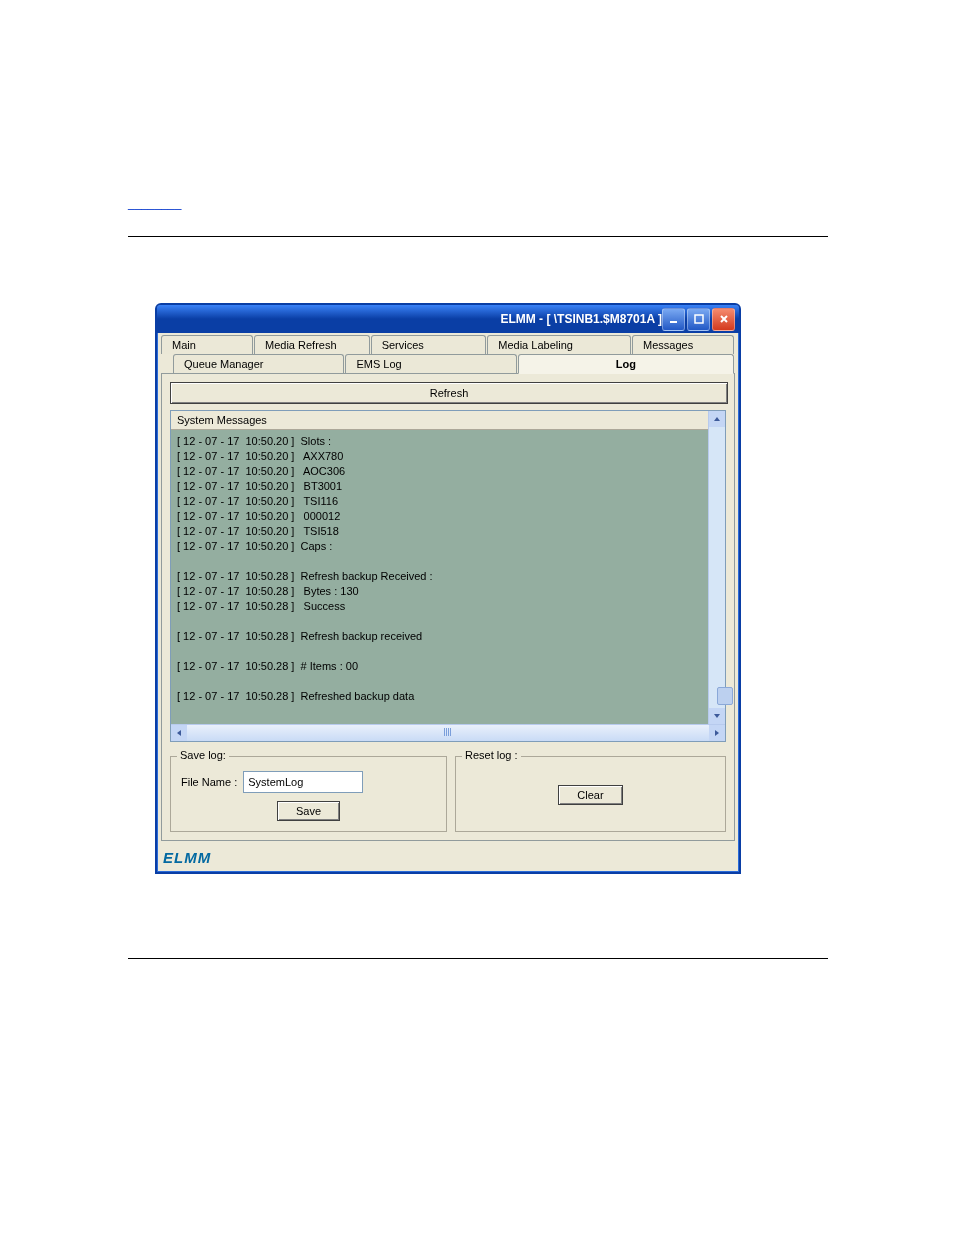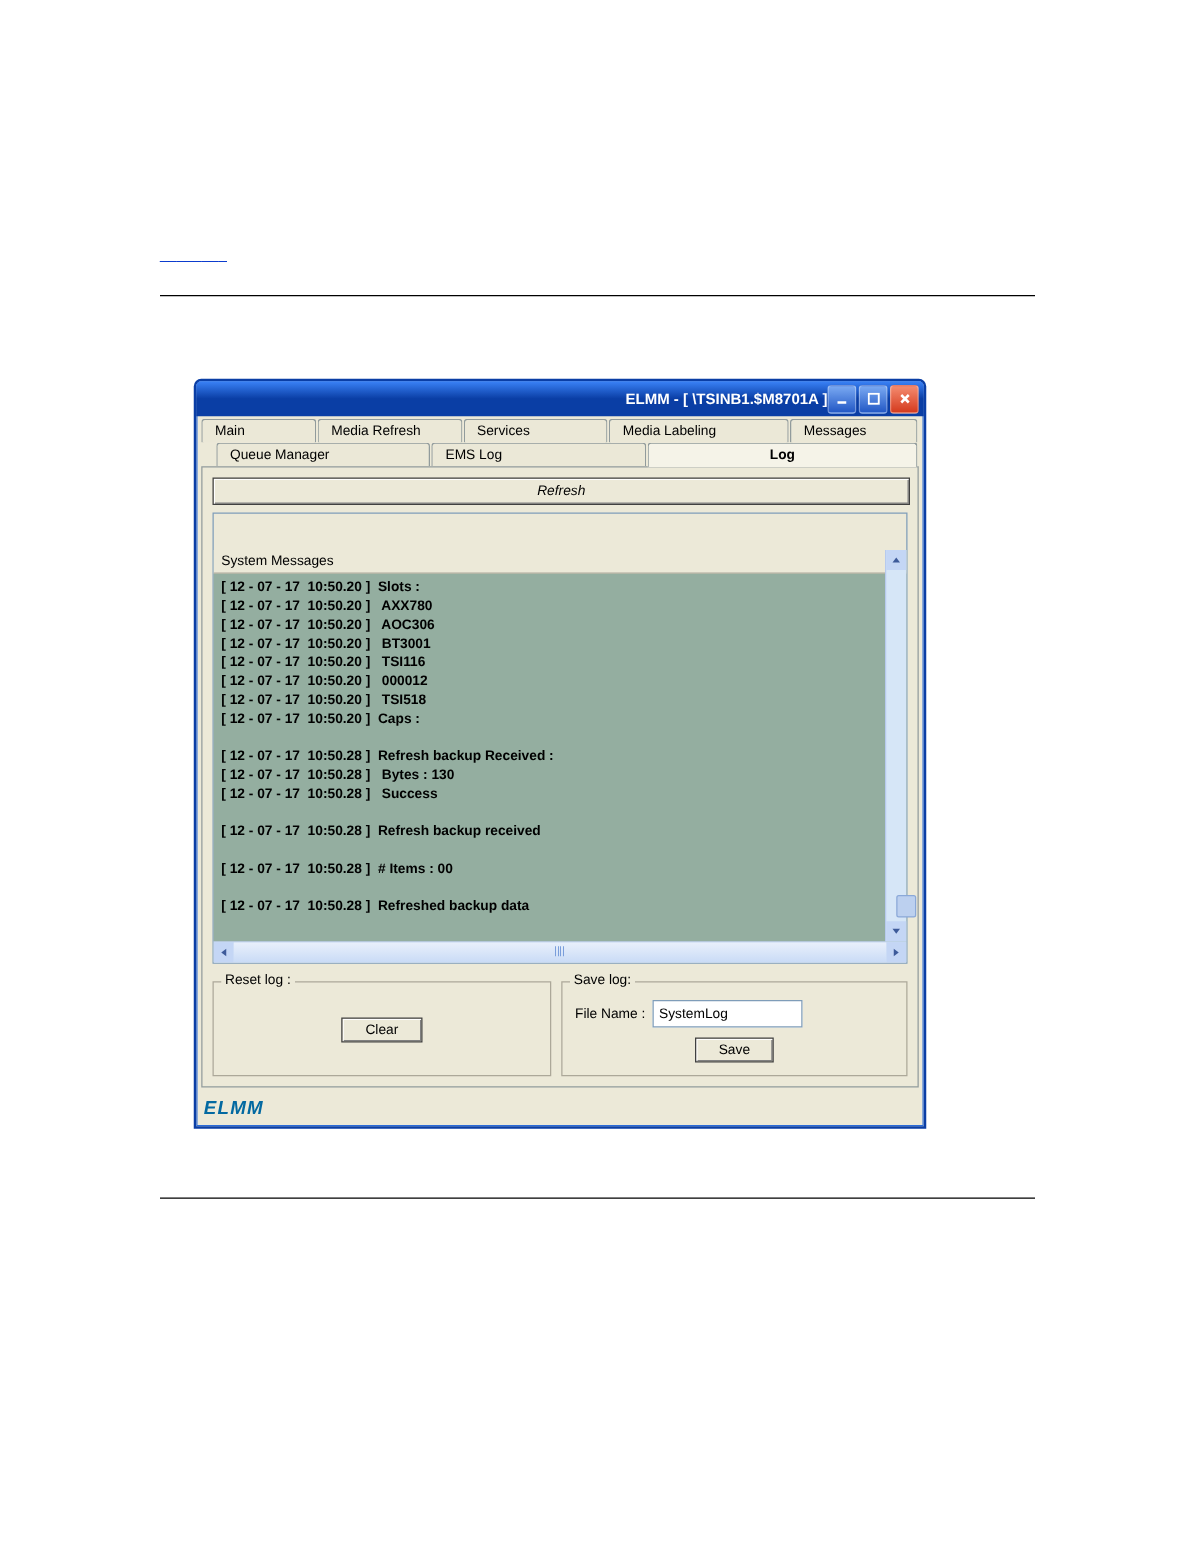--- a/index.html
+++ b/index.html
@@ -107,21 +107,20 @@
   .refresh-btn {
     width: 100%;
     text-align: center;
     padding: 4px 0;
     background: #ece9d8;
     border: 1px solid #404040;
     box-shadow: inset 1px 1px 0 #fff, inset -1px -1px 0 #808080;
     font-size: 11px;
     margin-bottom: 6px;
     cursor: pointer;
-    font-style: italic;
   }
   .log-container {
     position: relative;
     border: 1px solid #7f9db9;
   }
   .log-header {
     background: #ece9d8;
     padding: 3px 6px;
     border-bottom: 1px solid #aca899;
     font-size: 11px;
@@ -130,21 +129,20 @@
     background: #94aea0;
     height: 286px;
     overflow: hidden;
     position: relative;
     padding: 4px 6px;
     color: #000;
     font-size: 11px;
     line-height: 15px;
     font-family: Tahoma, Arial, sans-serif;
     white-space: pre;
-    font-weight: bold;
   }
   .vscroll {
     position: absolute;
     right: 0;
     top: 0;
     bottom: 0;
     width: 16px;
     background: #d6e6f7;
     border-left: 1px solid #b7caed;
     display: flex;
@@ -298,21 +296,21 @@
     <div class="tab-row" style="padding-top:0;margin-left:12px;">
       <div class="tab" style="flex:1">Queue Manager</div>
       <div class="tab" style="flex:1">EMS Log</div>
       <div class="tab sel" style="flex:1.3; text-align:center;">Log</div>
     </div>
 
     <div class="tab-content">
       <div class="refresh-btn">Refresh</div>
 
       <div class="log-container">
-        <div style="position:relative;margin-top:29px;">
+        <div style="position:relative;">
           <div class="log-header">System Messages</div>
           <div class="log-body" id="log-body">[ 12 - 07 - 17  10:50.20 ]  Slots :
 [ 12 - 07 - 17  10:50.20 ]   AXX780
 [ 12 - 07 - 17  10:50.20 ]   AOC306
 [ 12 - 07 - 17  10:50.20 ]   BT3001
 [ 12 - 07 - 17  10:50.20 ]   TSI116
 [ 12 - 07 - 17  10:50.20 ]   000012
 [ 12 - 07 - 17  10:50.20 ]   TSI518
 [ 12 - 07 - 17  10:50.20 ]  Caps :
 
@@ -354,36 +352,36 @@
           </div>
           <div class="scroll-btn">
             <svg width="8" height="8" viewBox="0 0 8 8">
                 <path d="M6 4 L2 1 L2 7 Z" fill="#3d5a9a"></path>
               </svg>
           </div>
         </div>
       </div>
 
       <div class="groups">
-        <div class="groupbox gb-reset">
-          <div class="legend">Reset log :</div>
-          <div class="row" style="justify-content:center; margin-top:14px;">
-            <div class="std-btn">Clear</div>
-          </div>
-        </div>
         <div class="groupbox gb-save">
           <div class="legend">Save log:</div>
           <div class="row">
             <span>File Name :</span>
             <input type="text" class="text-input" value="SystemLog" style="">
           </div>
           <div class="row" style="justify-content:center; margin-top:8px;">
             <div class="std-btn">Save</div>
           </div>
         </div>
+        <div class="groupbox gb-reset">
+          <div class="legend">Reset log :</div>
+          <div class="row" style="justify-content:center; margin-top:14px;">
+            <div class="std-btn">Clear</div>
+          </div>
+        </div>
       </div>
 
     </div>
 
     <div class="footer-brand">ELMM</div>
   </div>
 </div>
 
 <hr class="hr-line" style="position:absolute; left:128px; top:958px; width:700px;">
 

